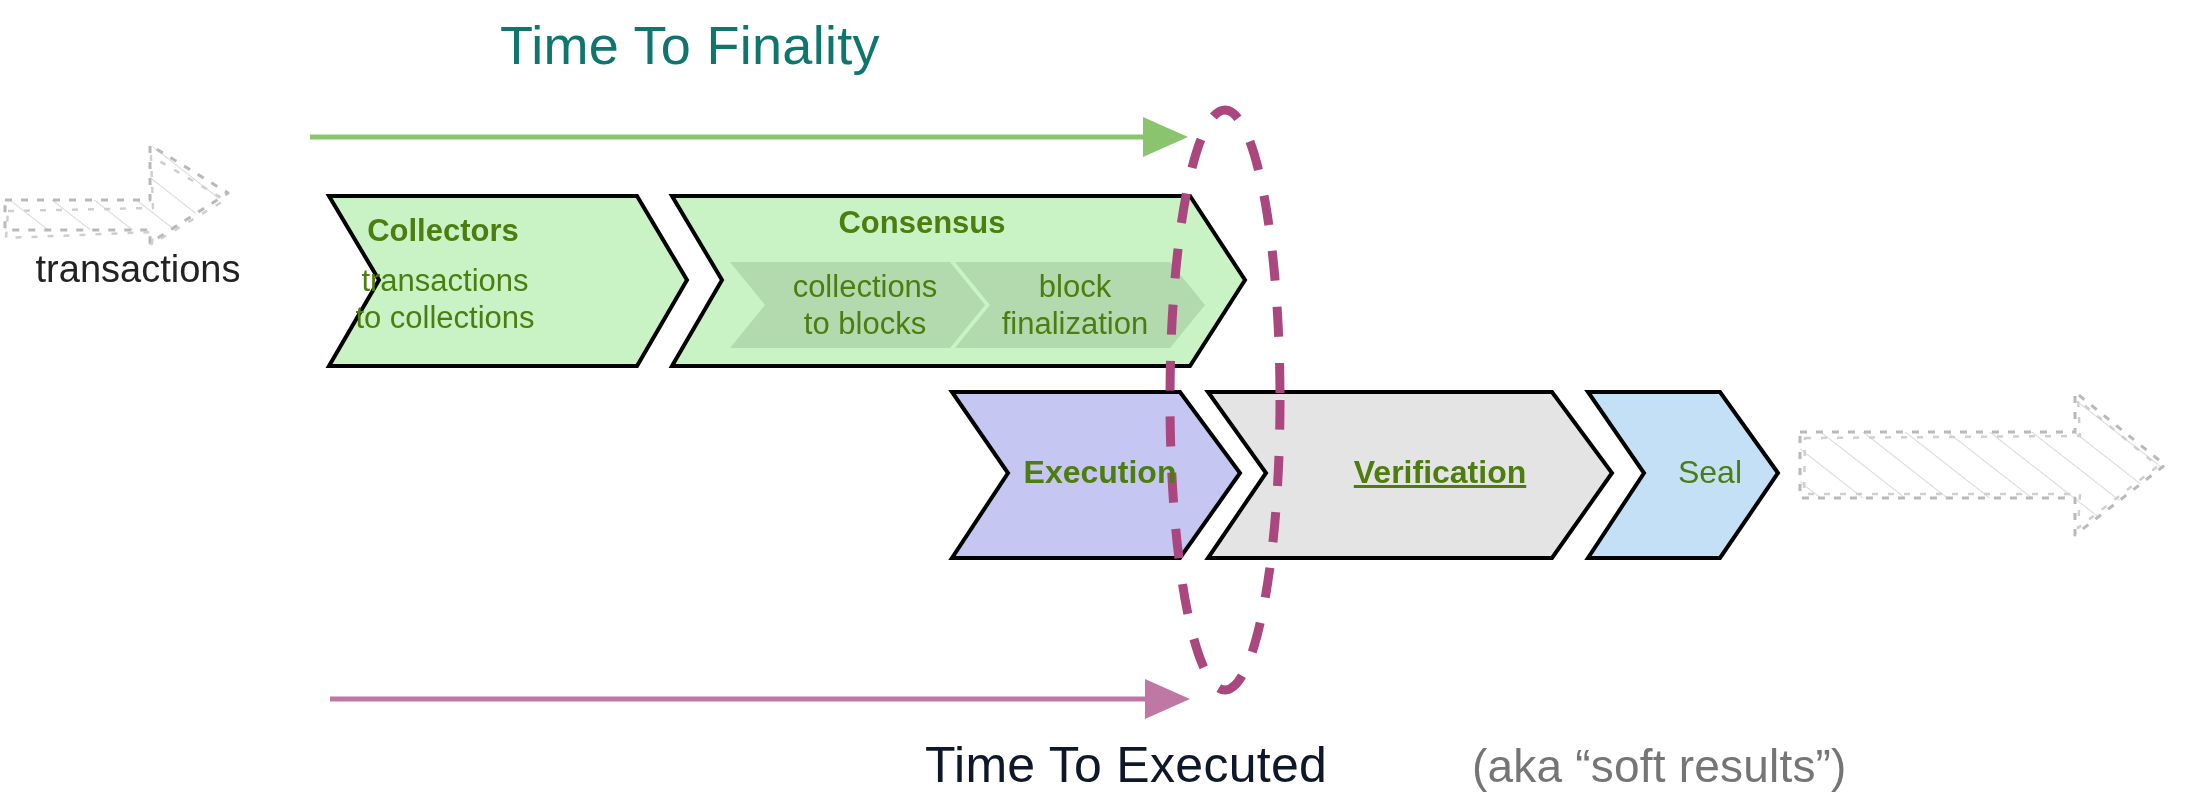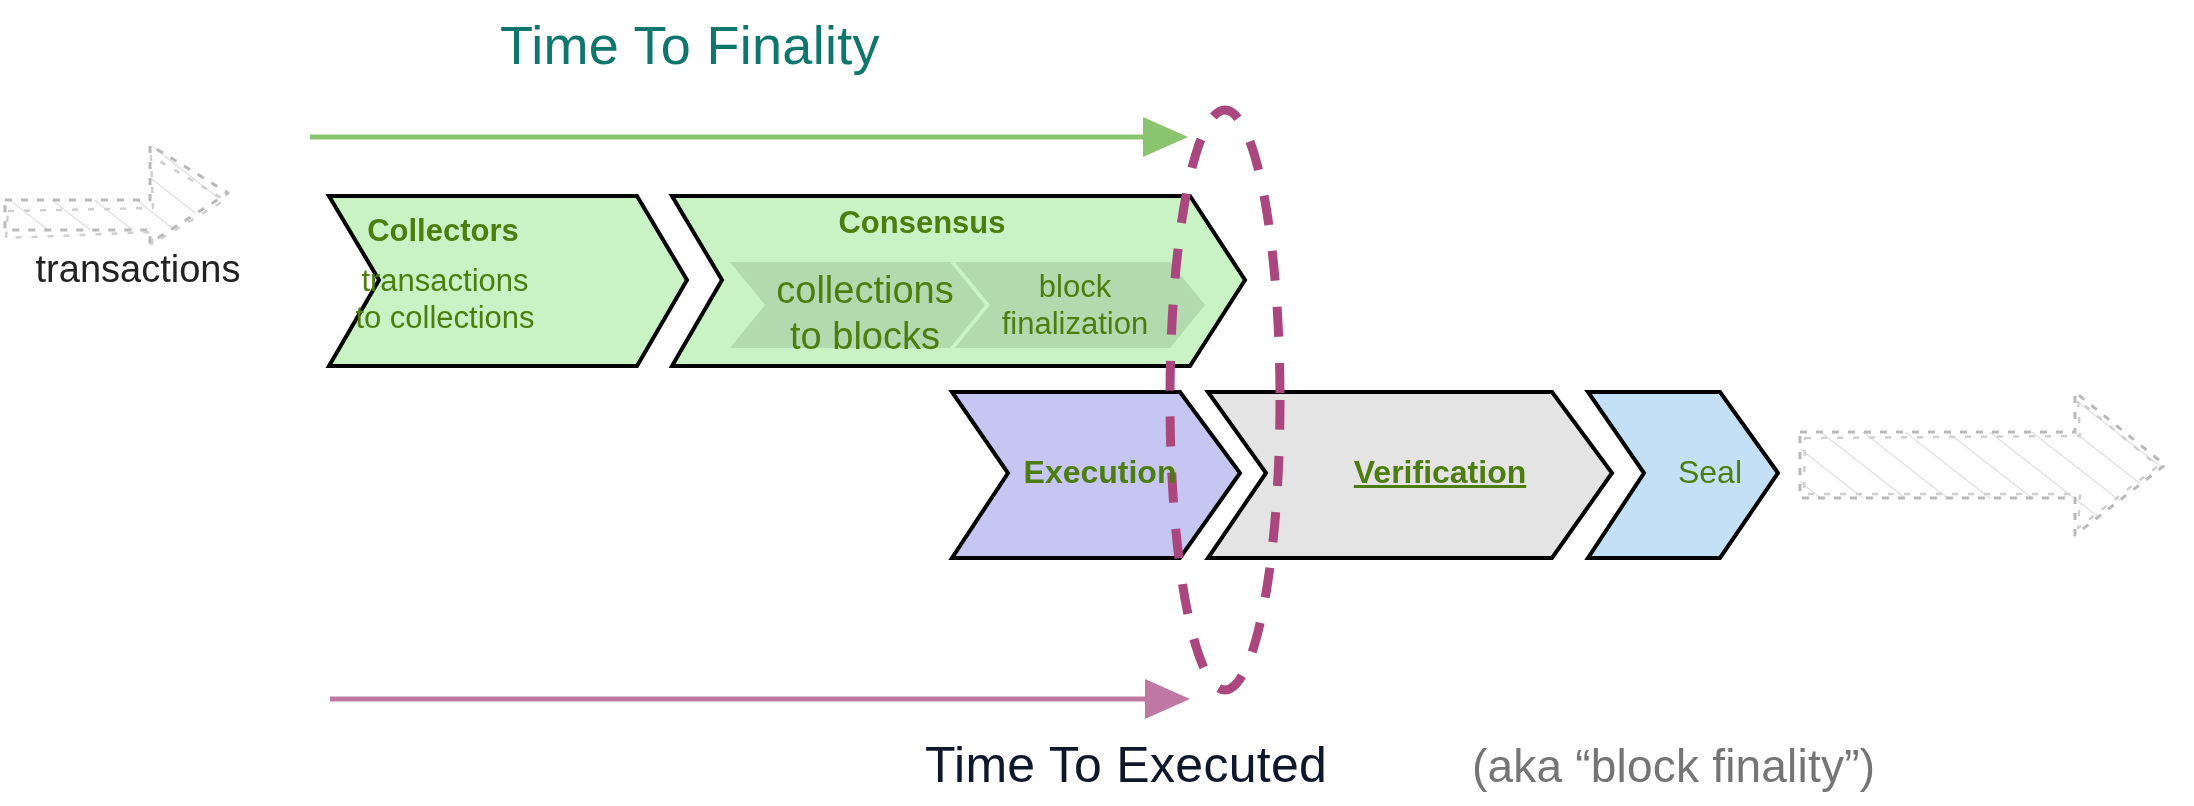--- a/index.html
+++ b/index.html
@@ -63,21 +63,21 @@
   .chev-text {
     position: absolute;
     text-align: center;
     color: #4d7c0f;
     line-height: 1.2;
     white-space: pre-line;
   }
   .ct-collectors-title { left: 318px;  top: 212px; width: 250px; font-size: 31px; font-weight: bold; }
   .ct-collectors-sub   { left: 300px;  top: 262px; width: 290px; font-size: 31px; }
   .ct-consensus-title  { left: 792px;  top: 204px; width: 260px; font-size: 31px; font-weight: bold; }
-  .ct-c2b              { left: 760px;  top: 268px; width: 210px; font-size: 38px; }
+  .ct-c2b              { left: 760px;  top: 268px; width: 210px; font-size: 31px; }
   .ct-bfin             { left: 960px;  top: 268px; width: 230px; font-size: 31px; }
   .ct-execution        { left: 1000px; top: 453px; width: 200px; font-size: 32px; font-weight: bold; }
   .ct-verification     { left: 1300px; top: 453px; width: 280px; font-size: 32px; font-weight: bold; text-decoration: underline; }
   .ct-seal             { left: 1640px; top: 453px; width: 140px; font-size: 32px; font-weight: normal; }
 </style>
 </head>
 <body>
 
 <div id="stage">
 
@@ -154,15 +154,15 @@
   <div class="chev-text ct-c2b">collections
 to blocks</div>
   <div class="chev-text ct-bfin">block
 finalization</div>
 
   <div class="chev-text ct-execution">Execution</div>
   <div class="chev-text ct-verification">Verification</div>
   <div class="chev-text ct-seal">Seal</div>
 
   <div class="label caption-executed">Time To Executed</div>
-  <div class="label caption-soft">(aka “block finality”)</div>
+  <div class="label caption-soft">(aka “soft results”)</div>
 
 </div>
 
 </body></html>

